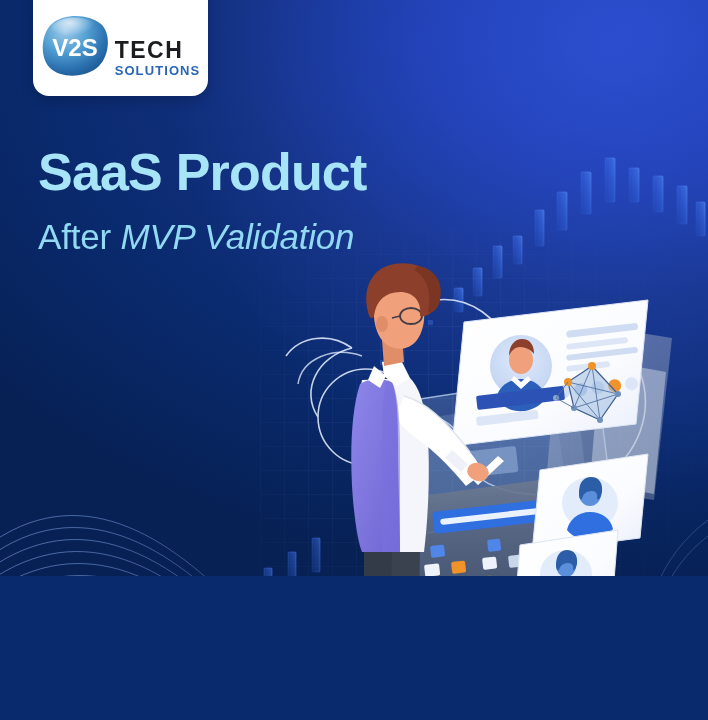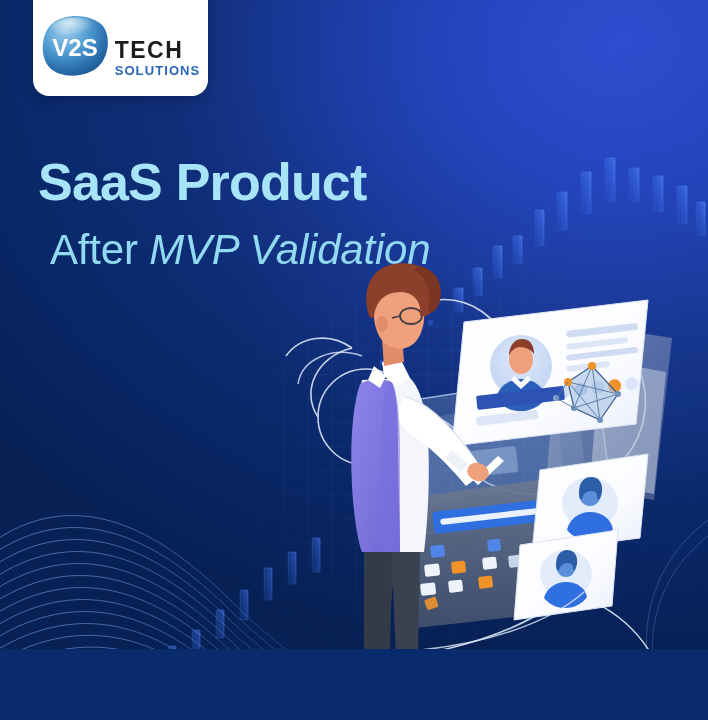--- a/index.html
+++ b/index.html
@@ -2,21 +2,21 @@
 <html><head>
 <meta charset="utf-8">
 <title>V2S Tech Solutions — How to Scale a SaaS Product</title>
 <style>
   * { margin:0; padding:0; box-sizing:border-box; }
   html,body { width:708px; height:720px; overflow:hidden; background:#0a2a6e; }
   body { font-family:"Liberation Sans", sans-serif; }
 
   .banner {
     position:relative;
-    width:708px; height:649px;
+    width:708px; height:576px;
     overflow:hidden;
     background:
       radial-gradient(115% 95% at 88% 6%,  #2446c4 0%, #1c3bae 22%, #12307f 48%, #0a2a6e 72%, #072155 100%),
       #0a2a6e;
   }
 
   
   .bg-layer { position:absolute; inset:0; pointer-events:none; }
 
   .grid-faint {
@@ -51,25 +51,25 @@
     color:#2a66b8; margin-top:2px; text-align:right;
   }
 
   
   .headline { position:absolute; left:38px; top:142px; width:440px; }
   .hl-line { line-height:1.02; white-space:nowrap; }
   .hl1 { font-size:50px; color:#ffffff; font-weight:400; letter-spacing:-.5px; }
   .hl1 .em { font-weight:bold; }
   .hl2 {
     font-size:52px; font-weight:bold; letter-spacing:-.8px;
-    color:#a8e4f7; margin-top:14px;
+    color:#a8e4f7; margin-top:4px;
   }
   .hl3 {
-    font-size:42px; color:#92d9f2; font-weight:400;
-    margin-top:20px; letter-spacing:-.2px;margin-left:12px;
+    font-size:35px; color:#92d9f2; font-weight:400;
+    margin-top:20px; letter-spacing:-.2px;
   }
   .hl3 .it { font-style:italic; }
 
   
   .illu { position:absolute; left:0; top:0; width:708px; height:720px; }
 </style>
 </head>
 <body>
 
 <div class="banner">

